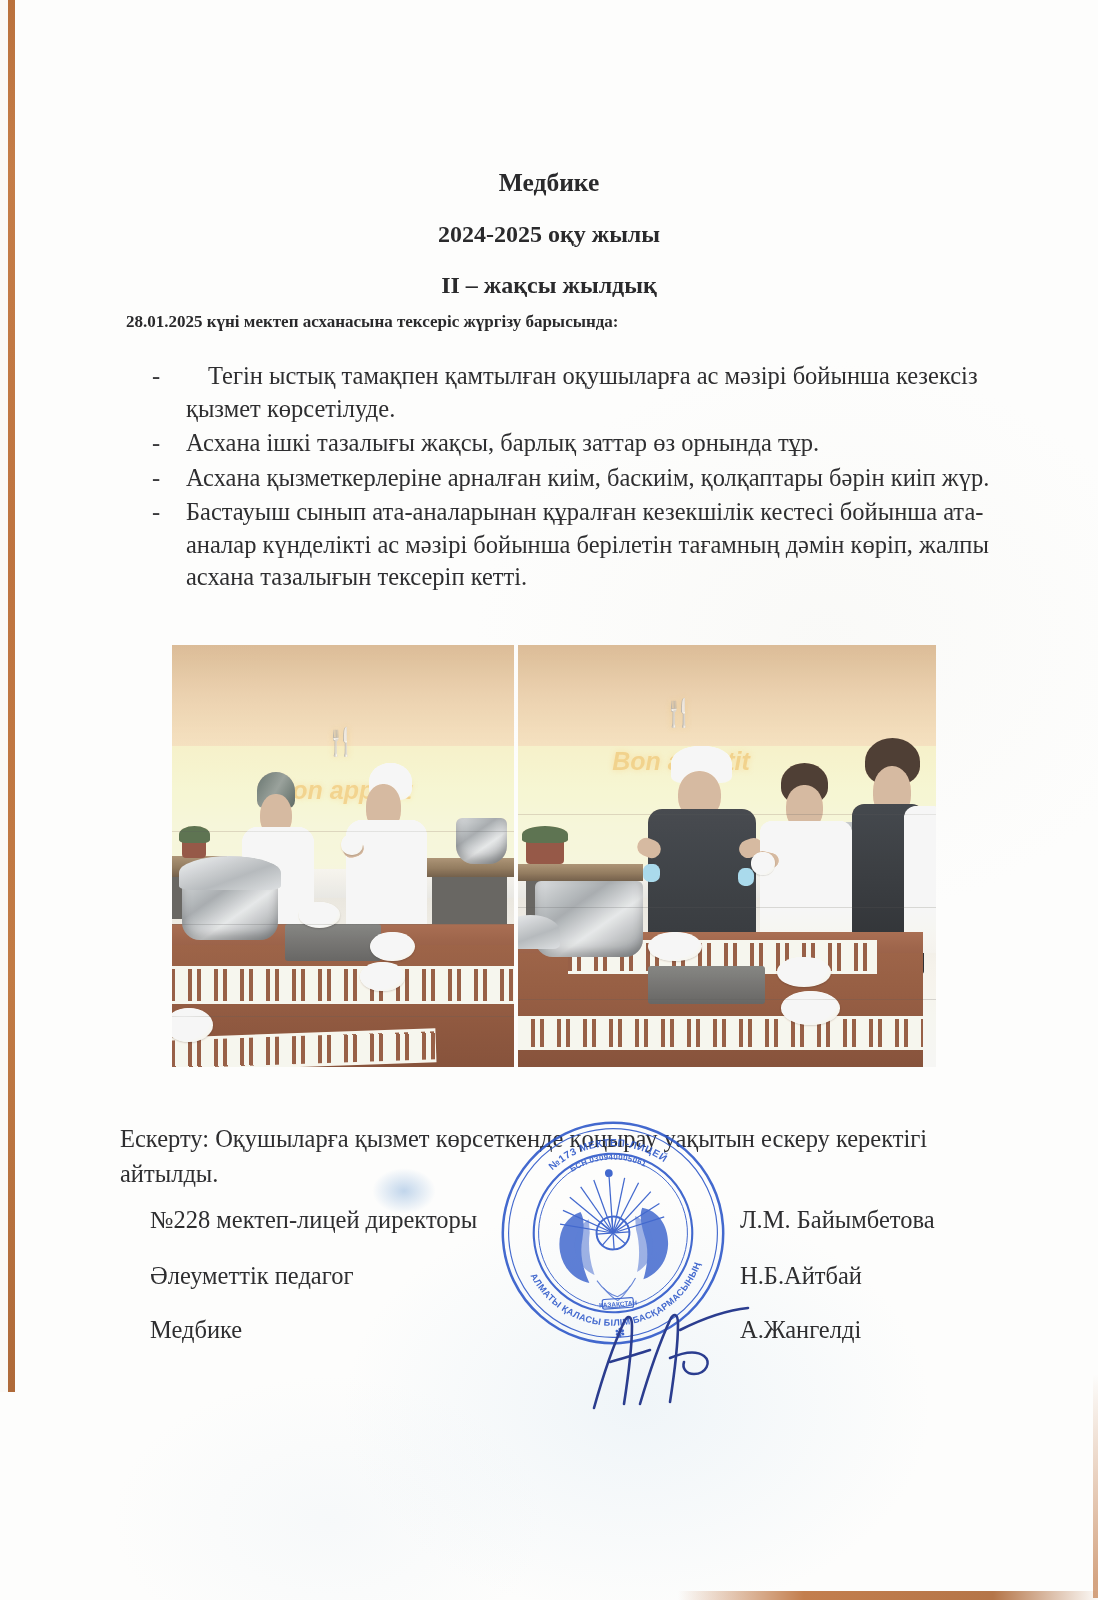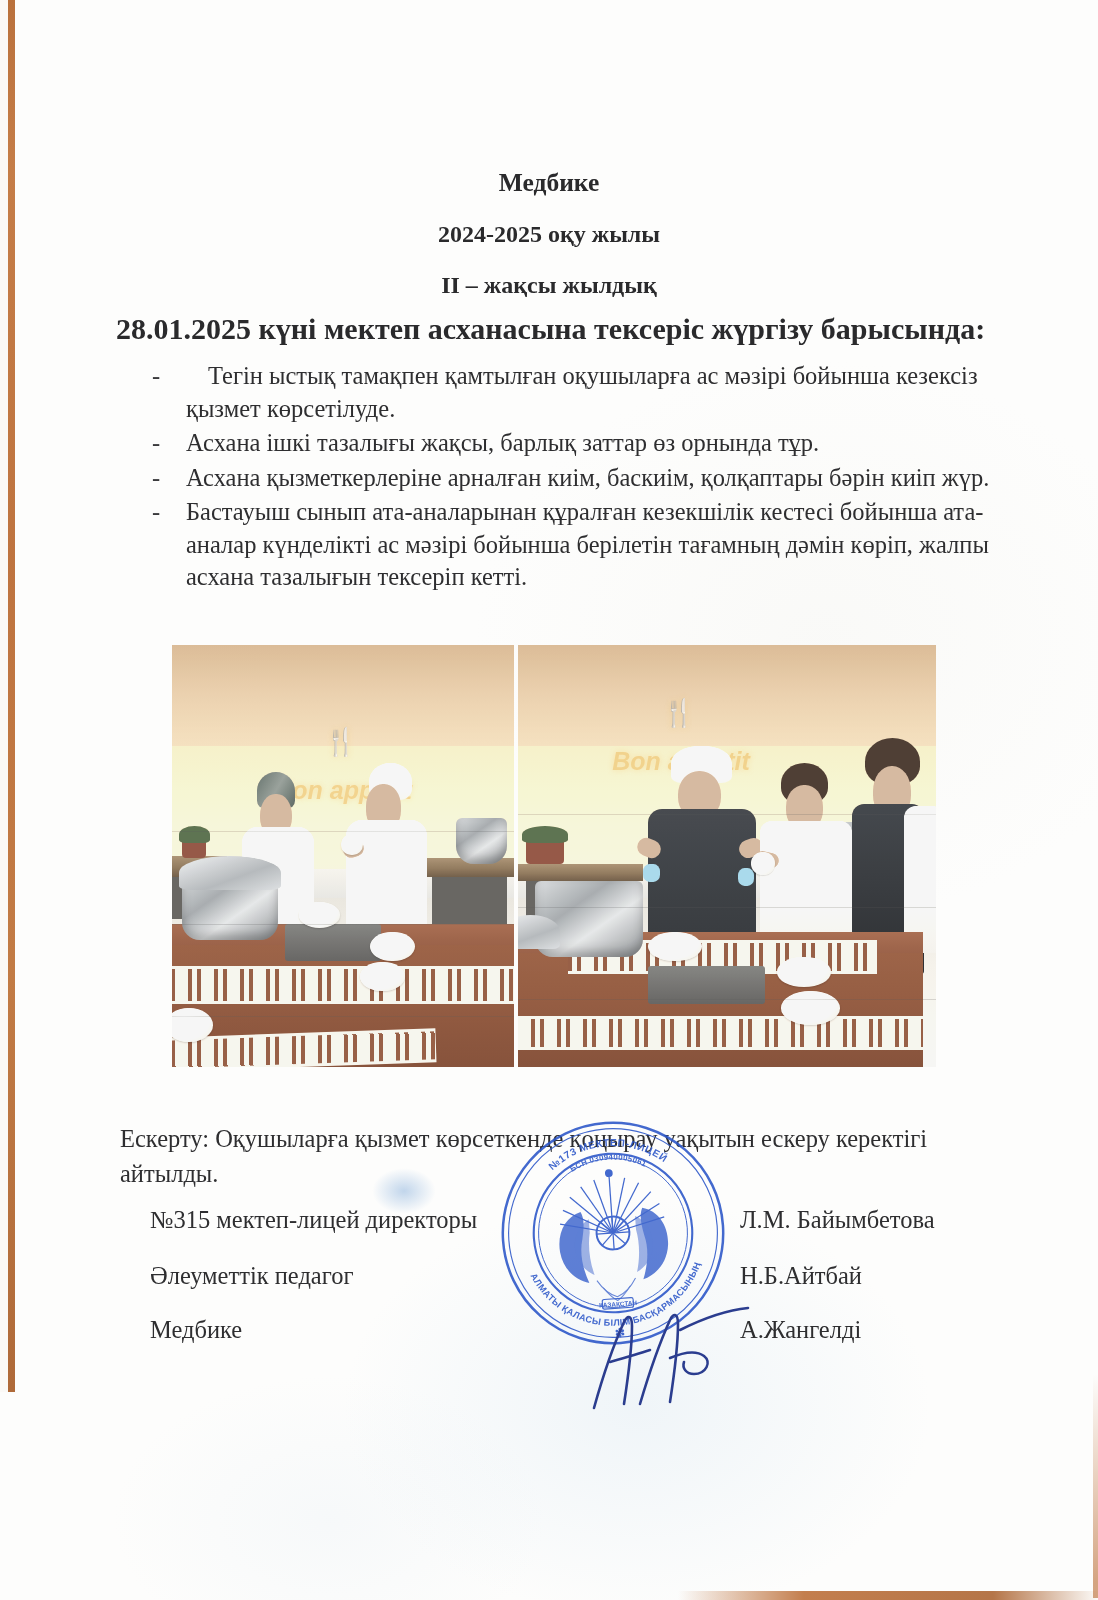--- a/index.html
+++ b/index.html
@@ -99,24 +99,24 @@
     position: absolute;
     left: 0; top: 272px;
     width: 1098px;
     text-align: center;
     font-weight: bold;
     font-size: 24px;
     color: #2a2a2c;
   }
   .doc-intro {
     position: absolute;
-    left: 116px; top: 312px;
+    left: 126px; top: 312px;
     width: 880px;
     font-weight: bold;
-    font-size: 30px;
+    font-size: 17px;
     color: #2a2a2c;
   }
 
   
   .bullets {
     position: absolute;
     left: 152px; top: 360px;
     width: 840px;
   }
   .bullet-row {
@@ -546,21 +546,21 @@
         <div class="photo-shadow-band" style="top:40%;"></div>
         <div class="photo-shadow-band" style="top:62%;"></div>
         <div class="photo-shadow-band" style="top:84%;"></div>
       </div>
     </div>
 
     <div class="note">Ескерту: Оқушыларға қызмет көрсеткенде қоңырау уақытын ескеру керектігі айтылды.</div>
 
     <div class="sig-block">
       <div class="sig-row r1">
-        <span class="sig-role">№315 мектеп-лицей директоры</span>
+        <span class="sig-role">№228 мектеп-лицей директоры</span>
         <span class="sig-name">Л.М. Байымбетова</span>
       </div>
       <div class="sig-row r3">
         <span class="sig-role">Әлеуметтік педагог</span>
         <span class="sig-name">Н.Б.Айтбай</span>
       </div>
       <div class="sig-row r2">
         <span class="sig-role">Медбике</span>
         <span class="sig-name">А.Жангелді</span>
       </div>

